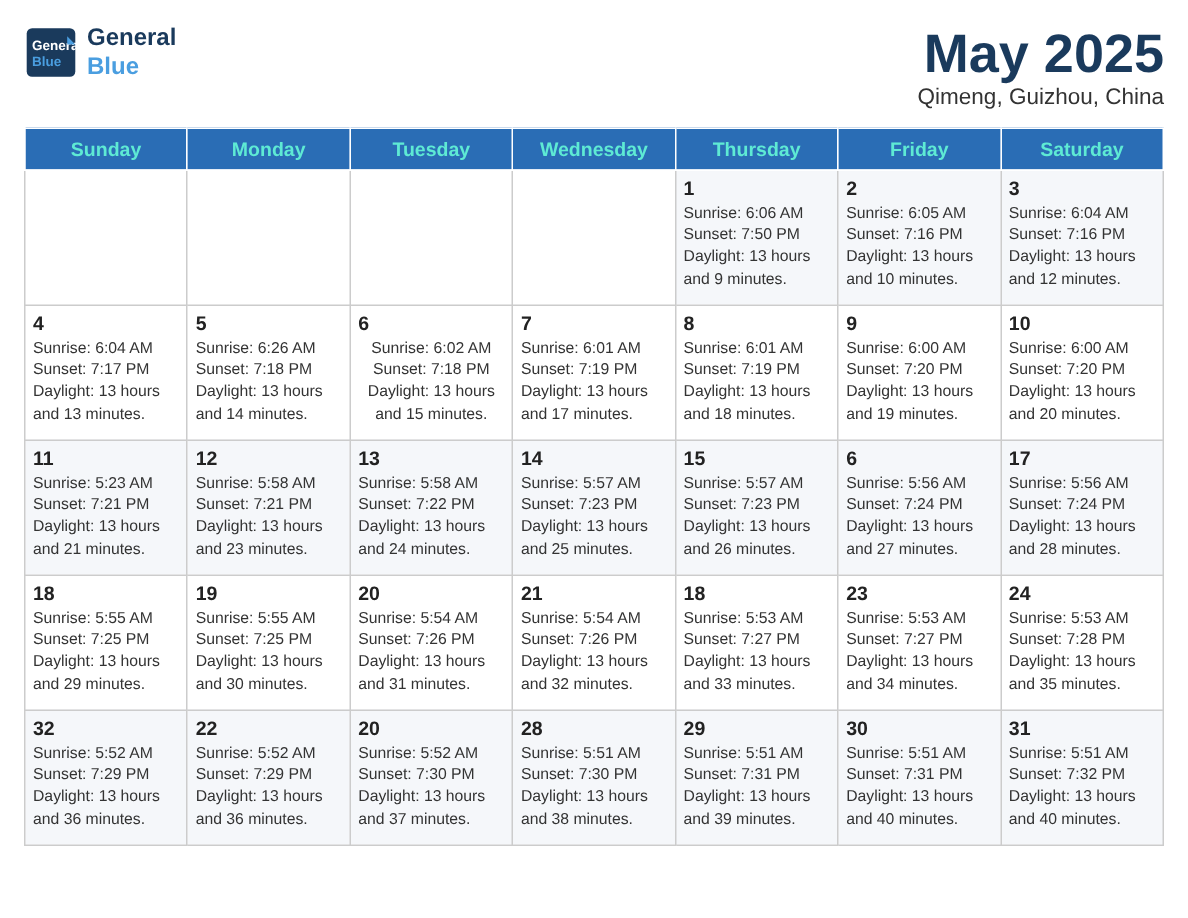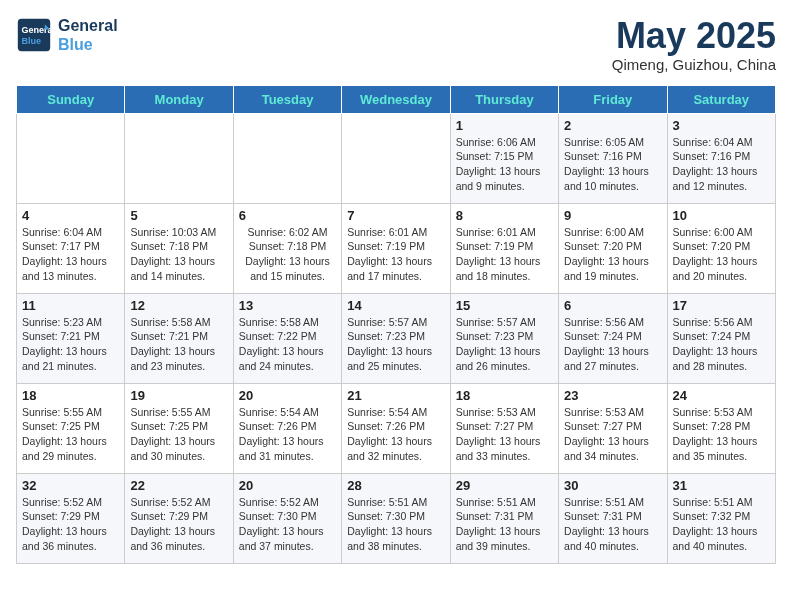--- a/index.html
+++ b/index.html
@@ -118,21 +118,21 @@
   </thead>
   <tbody id="calendar-body">
   <tr>
         <td class="empty-cell"></td>
         <td class="empty-cell"></td>
         <td class="empty-cell"></td>
         <td class="empty-cell"></td>
         <td>
           <div class="day-number">1</div>
           <div class="day-info" style="white-space: pre-line;">Sunrise: 6:06 AM
-Sunset: 7:15 PM
+Sunset: 7:50 PM
 Daylight: 13 hours
 and 9 minutes.</div>
         </td>
         <td>
           <div class="day-number">2</div>
           <div class="day-info" style="white-space: pre-line;">Sunrise: 6:05 AM
 Sunset: 7:16 PM
 Daylight: 13 hours
 and 10 minutes.</div>
         </td>
@@ -147,21 +147,21 @@
       <tr>
         <td>
           <div class="day-number">4</div>
           <div class="day-info" style="white-space: pre-line;">Sunrise: 6:04 AM
 Sunset: 7:17 PM
 Daylight: 13 hours
 and 13 minutes.</div>
         </td>
         <td>
           <div class="day-number">5</div>
-          <div class="day-info" style="white-space: pre-line;">Sunrise: 10:03 AM
+          <div class="day-info" style="white-space: pre-line;">Sunrise: 6:26 AM
 Sunset: 7:18 PM
 Daylight: 13 hours
 and 14 minutes.</div>
         </td>
         <td>
           <div class="day-number">6</div>
           <div class="day-info" style="white-space: pre-line; text-align: center;">Sunrise: 6:02 AM
 Sunset: 7:18 PM
 Daylight: 13 hours
 and 15 minutes.</div>

